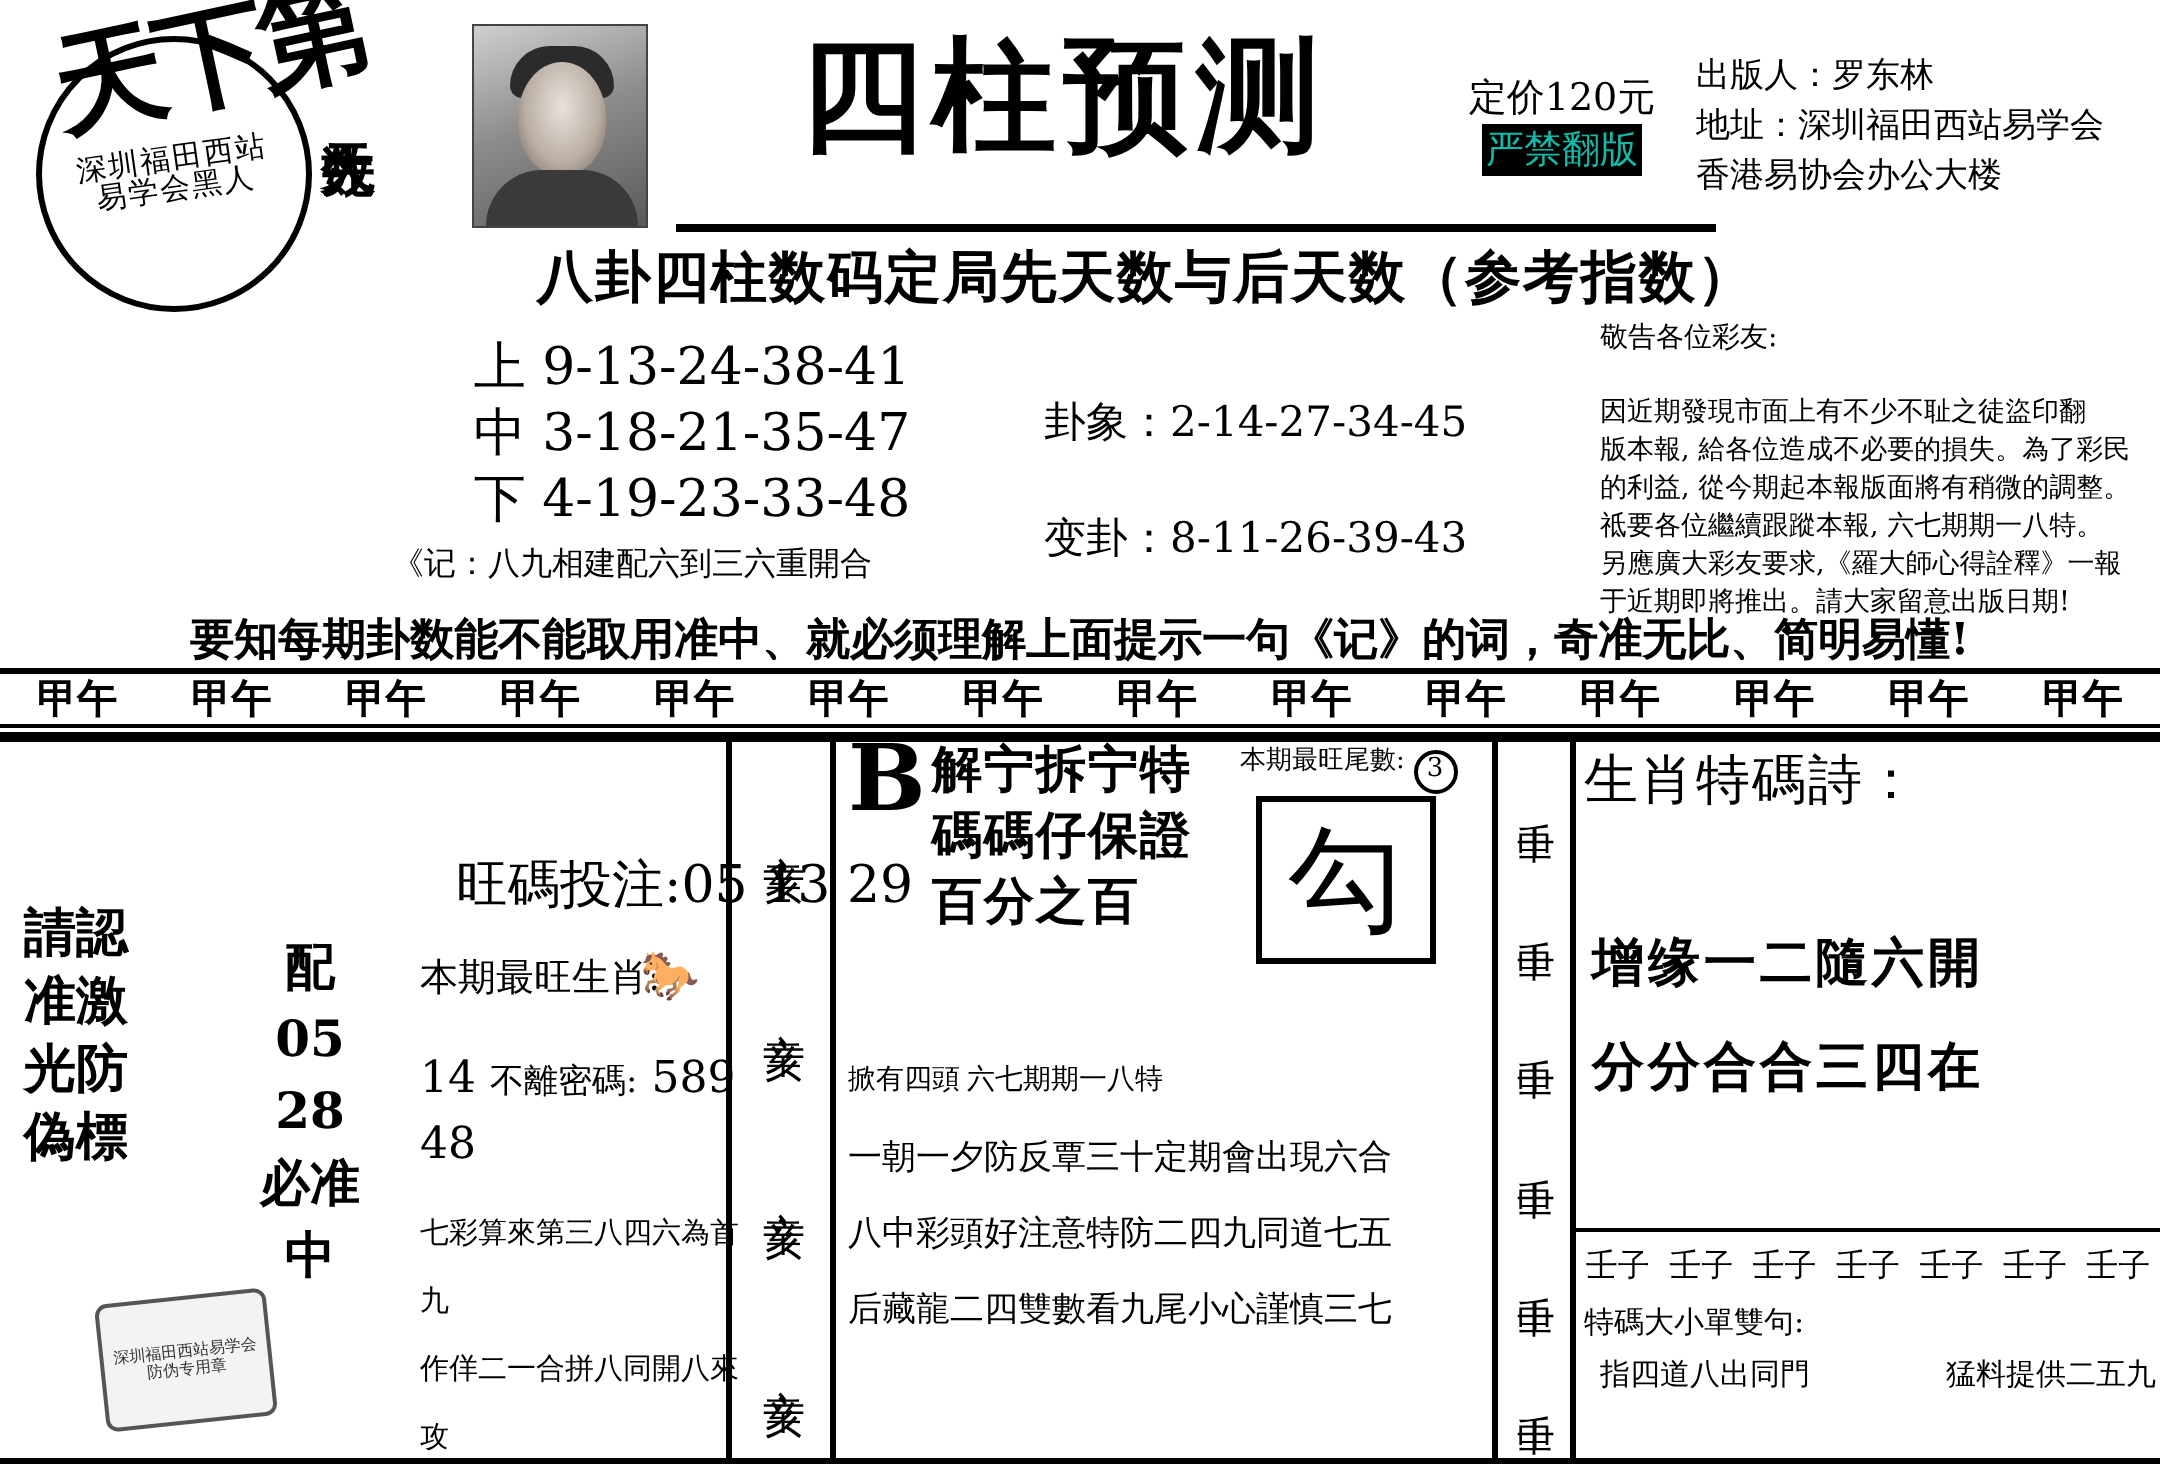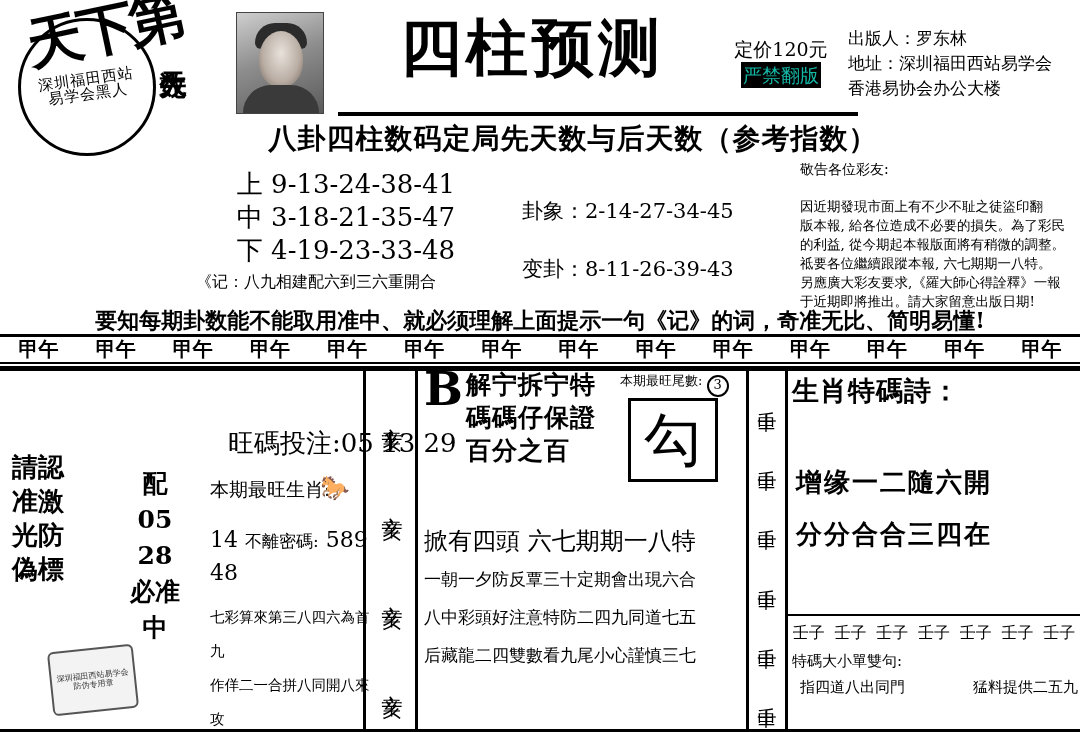--- a/index.html
+++ b/index.html
@@ -214,32 +214,32 @@
   .boxchar{
     position:absolute;left:628px;top:398px;width:84px;height:78px;
     border:3px solid #000;
     display:flex;align-items:center;justify-content:center;
     font-family:"DejaVu Serif",serif;font-size:58px;line-height:58px;
   }
   .verses{
     position:absolute;left:424px;top:522px;width:318px;
     font-family:"DejaVu Serif",serif;font-size:17px;line-height:38px;
   }
-  .verses .v-first{font-size:24px;}
+  .verses .v-first{font-size:14px;font-family:Liberation Serif, serif;}
 
   .col-renshen{
     position:absolute;left:752px;top:368px;width:32px;height:356px;
     font-family:"DejaVu Serif",serif;font-size:19px;line-height:24px;
     display:flex;flex-direction:column;justify-content:space-around;align-items:center;
   }
   .col-renshen span{writing-mode:vertical-rl;letter-spacing:2px;}
 
   .right-title{
     position:absolute;left:792px;top:374px;
-    font-family:"DejaVu Serif",serif;font-weight:bold;
+    font-family:"DejaVu Serif",serif;font-weight:normal;
     font-size:27px;line-height:34px;letter-spacing:1px;
   }
   .right-poem{
     position:absolute;left:796px;top:456px;width:272px;
     font-family:"DejaVu Serif",serif;font-weight:bold;
     font-size:26px;line-height:52px;letter-spacing:2px;
   }
   .hline-r{position:absolute;left:786px;top:614px;width:294px;height:2px;background:#000;}
   .renzi-row{
     position:absolute;left:788px;top:620px;width:292px;height:26px;display:flex;

